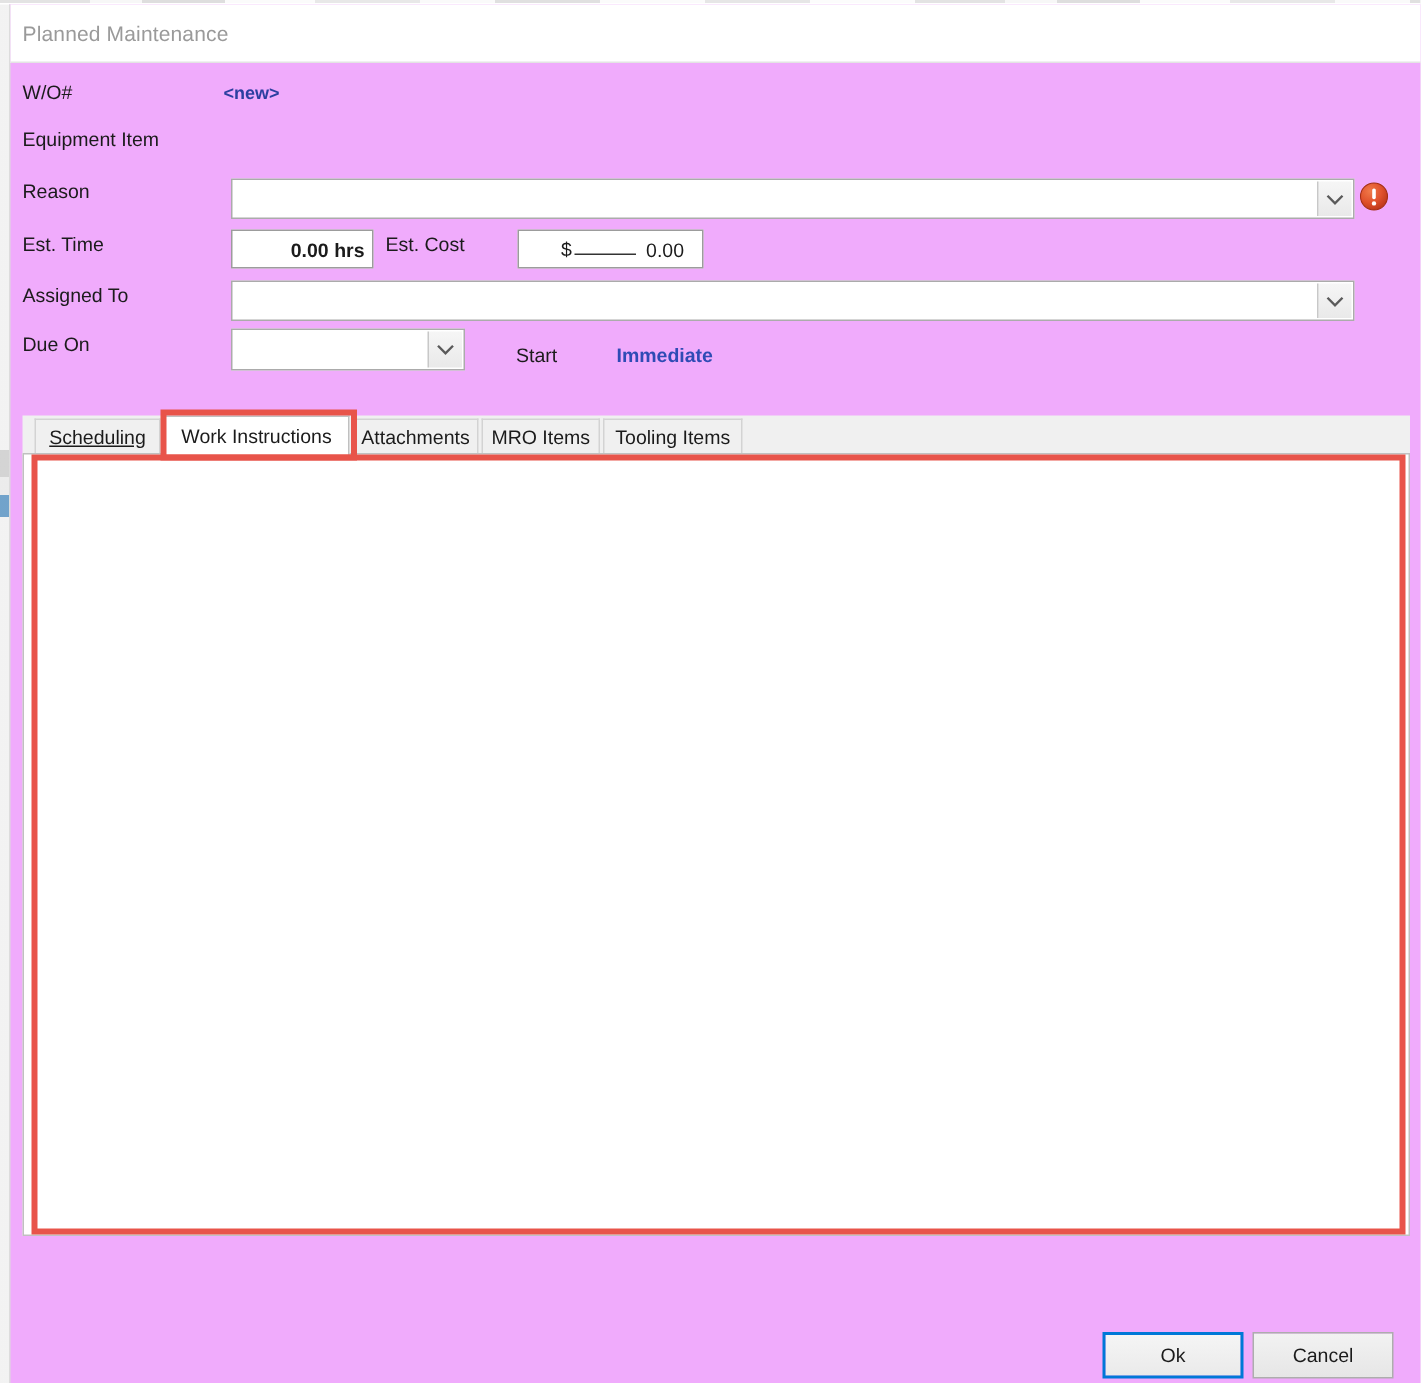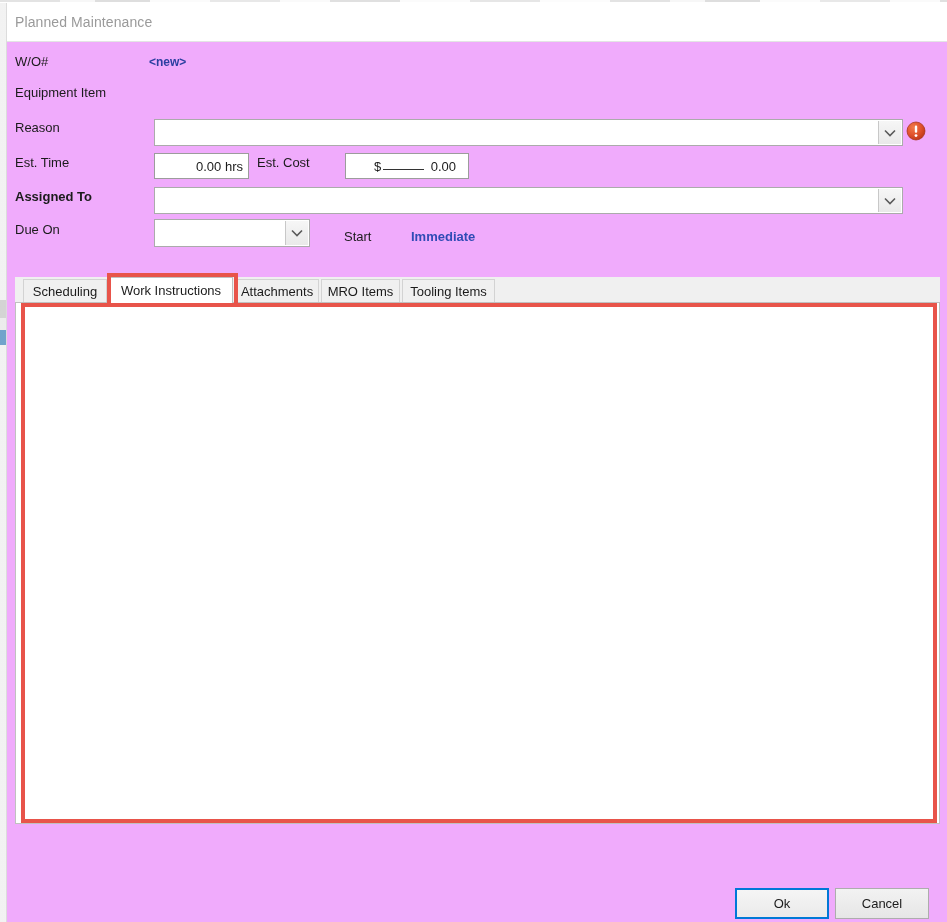--- a/index.html
+++ b/index.html
@@ -312,30 +312,30 @@
           <stop offset="100%" stop-color="#b83417"></stop>
         </radialGradient>
       </defs>
       <circle cx="10" cy="10" r="9" fill="url(#eg)" stroke="#a32f14" stroke-width="0.7"></circle>
       <rect x="8.8" y="4.6" width="2.4" height="7.2" rx="1.1" fill="#ffffff"></rect>
       <circle cx="10" cy="14.6" r="1.45" fill="#ffffff"></circle>
     </svg>
   </div>
 
   <div class="form-label" style="left:8px; top:152px;">Est. Time</div>
-  <div class="numfield" style="left:147px; top:150px; width:95px; height:26px;">0.00 hrs</div>
+  <div class="numfield" style="left:147px; top:150px; width:95px; height:26px;font-weight:bold;">0.00 hrs</div>
 
   <div class="form-label" style="left:250px; top:152px;">Est. Cost</div>
   <div class="costfield" style="left:338px; top:150px; width:124px; height:26px;">
     <span class="cost-currency">$</span>
     <span class="cost-fill"></span>
     <span class="cost-amount">0.00</span>
   </div>
 
-  <div class="form-label" style="left:8px; top:186px;font-weight:bold;">Assigned To</div>
+  <div class="form-label" style="left:8px; top:186px;">Assigned To</div>
   <div class="combo" style="left:147px; top:184px; width:749px; height:27px;">
     <span class="combo-text"></span>
     <span class="combo-btn">
       <svg width="12" height="8" viewBox="0 0 12 8" aria-hidden="true">
         <path d="M1 1.5 L6 6.5 L11 1.5" fill="none" stroke="#5a5a5a" stroke-width="1.6"></path>
       </svg>
     </span>
   </div>
 
   <div class="form-label" style="left:8px; top:219px;">Due On</div>
@@ -347,21 +347,21 @@
       </svg>
     </span>
   </div>
 
   <div class="form-label" style="left:337px; top:226px;">Start</div>
   <div class="link-text" style="left:404px; top:226px;">Immediate</div>
 
   <div id="tabstrip">
     <div id="tabstrip-bg"></div>
 
-    <div class="tab" style="left:8px; width:84px;">Scheduling</div>
+    <div class="tab" style="left:8px; width:84px;text-decoration:underline;">Scheduling</div>
 
     <div class="tab active" style="left:94px; width:124px;">Work Instructions</div>
 
     <div class="tab" style="left:220px; width:84px;">Attachments</div>
 
     <div class="tab" style="left:306px; width:79px;">MRO Items</div>
 
     <div class="tab" style="left:387px; width:93px;">Tooling Items</div>
   </div>
 

